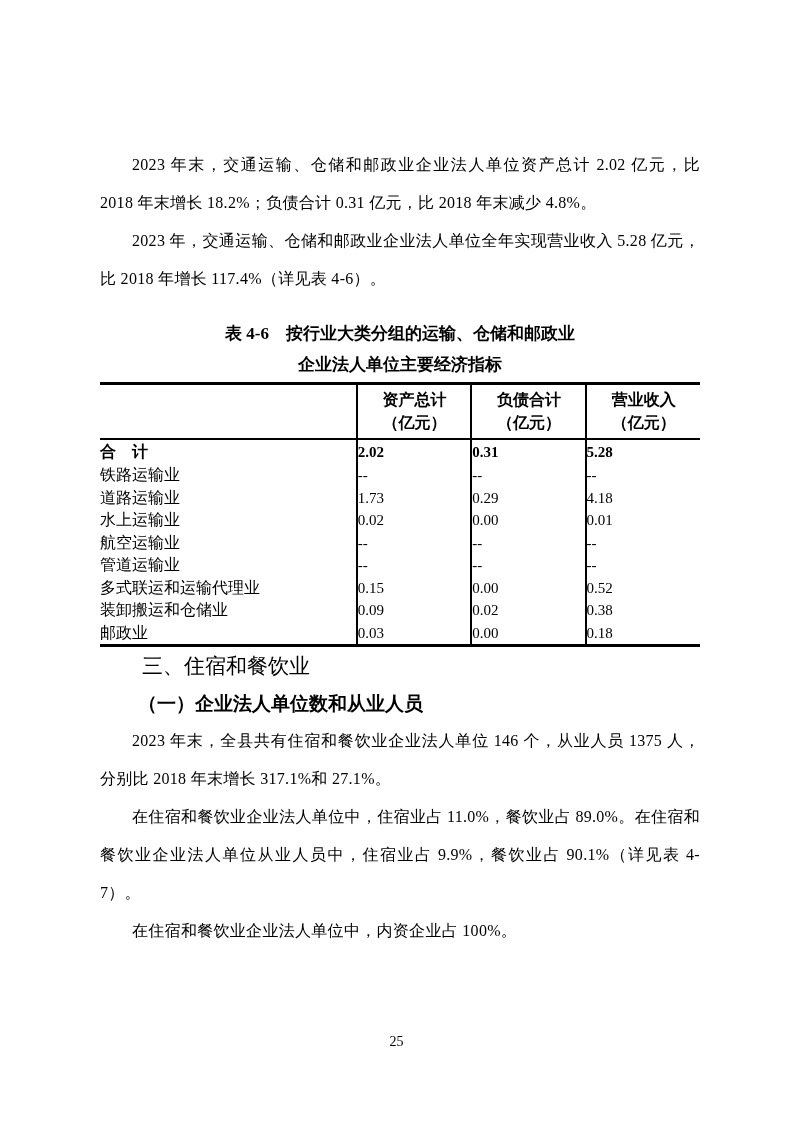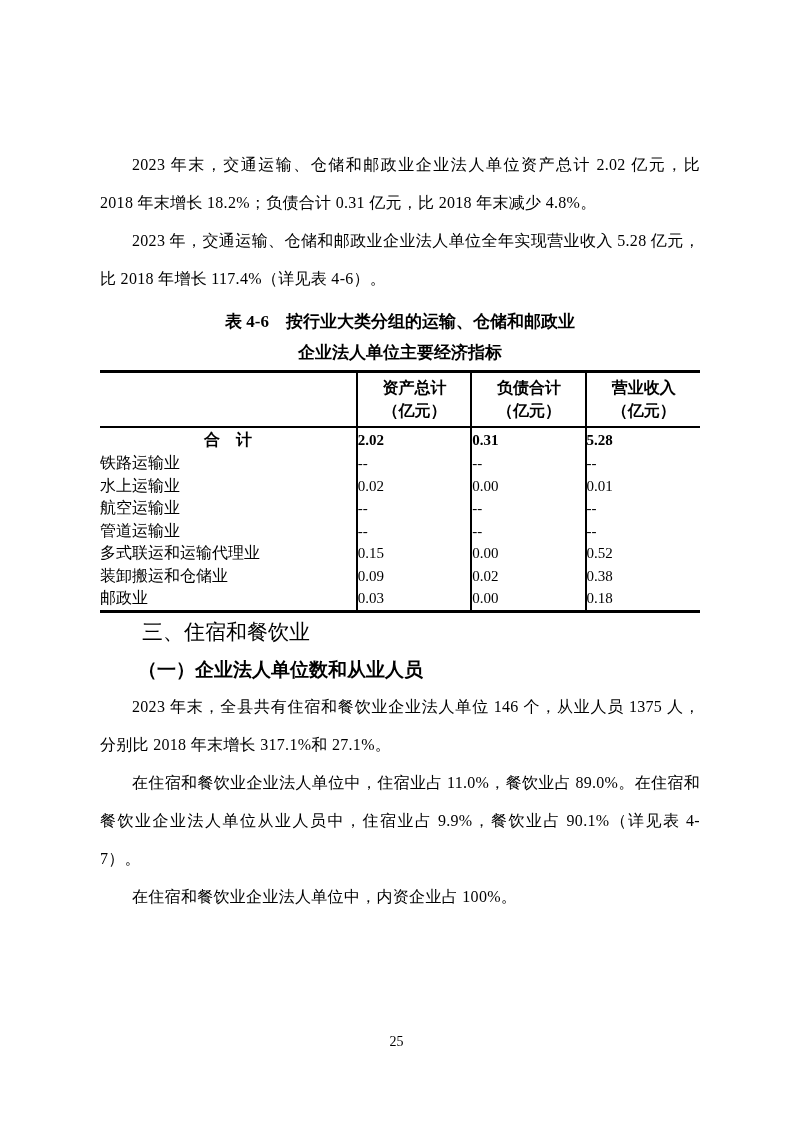--- a/index.html
+++ b/index.html
@@ -21,21 +21,21 @@
     width: 600px;
   }
   .para {
     font-size: 16px;
     line-height: 38px;
     text-align: justify;
     text-indent: 2em;
     letter-spacing: 0.3px;
   }
   .table-title {
-    margin-top: 8px;
+    margin-top: 20px;
     text-align: center;
     font-weight: bold;
     font-size: 17px;
     line-height: 31px;
   }
   table.stats {
     width: 100%;
     border-collapse: collapse;
     border-top: 3px solid #000;
     border-bottom: 3px solid #000;
@@ -52,21 +52,21 @@
     text-align: left;
     height: 22.5px;
     line-height: 22.5px;
   }
   td.cell-value {
     font-size: 15px;
     height: 22.5px;
     line-height: 22.5px;
   }
   tr.total-row td { font-weight: bold; height: 24px; line-height: 24px; }
-  tr.total-row td.cell-label { text-align: center; }
+  tr.total-row td.cell-label { text-align: left; }
   .sec-heading {
     font-size: 21px;
     line-height: 38px;
     text-indent: 2em;
     font-weight: normal;
   }
   .subsec-heading {
     font-size: 19px;
     line-height: 37px;
     text-indent: 2em;
@@ -120,20 +120,26 @@
           <td class="cell-value c-val">0.31</td>
           <td class="cell-value c-val">5.28</td>
         </tr>
         <tr>
           <td class="cell-label c-label">铁路运输业</td>
           <td class="cell-value c-val">--</td>
           <td class="cell-value c-val">--</td>
           <td class="cell-value c-val">--</td>
         </tr>
         <tr>
+          <td class="cell-label c-label">道路运输业</td>
+          <td class="cell-value c-val">1.73</td>
+          <td class="cell-value c-val">0.29</td>
+          <td class="cell-value c-val">4.18</td>
+        </tr>
+        <tr>
           <td class="cell-label c-label">水上运输业</td>
           <td class="cell-value c-val">0.02</td>
           <td class="cell-value c-val">0.00</td>
           <td class="cell-value c-val">0.01</td>
         </tr>
         <tr>
           <td class="cell-label c-label">航空运输业</td>
           <td class="cell-value c-val">--</td>
           <td class="cell-value c-val">--</td>
           <td class="cell-value c-val">--</td>

